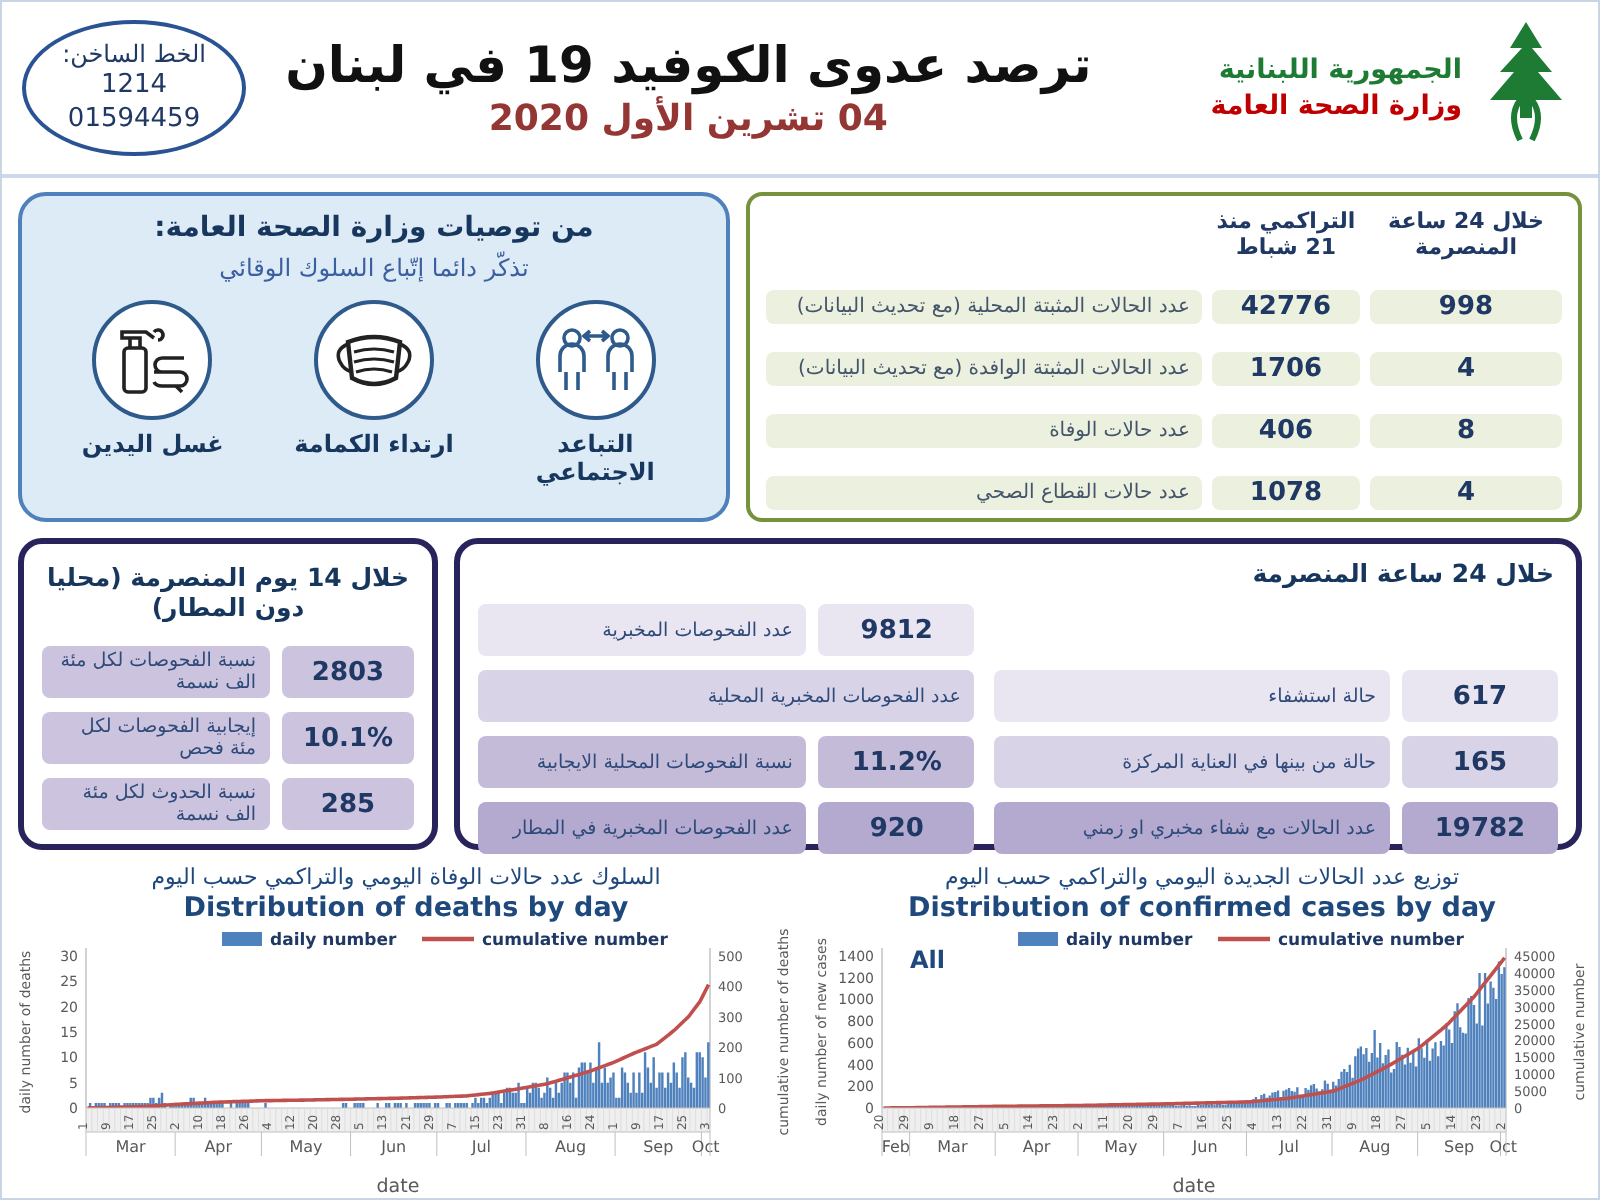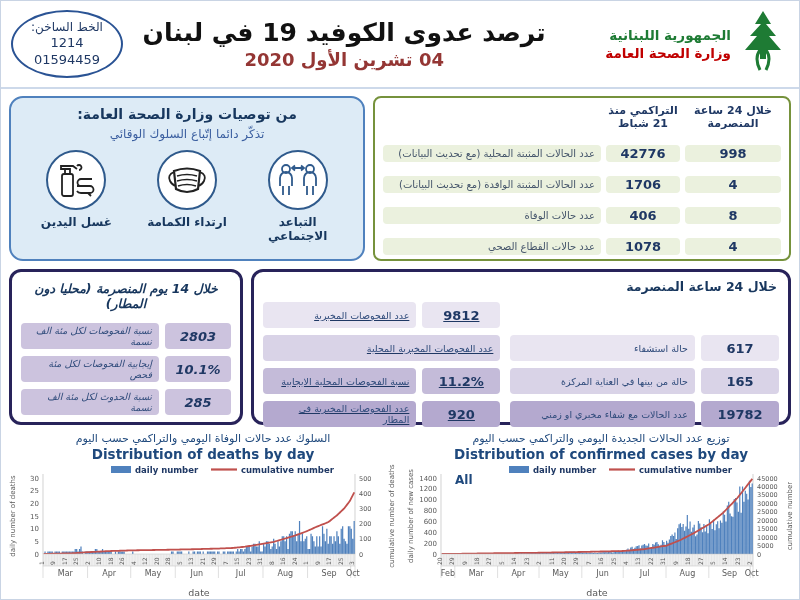--- a/index.html
+++ b/index.html
@@ -40,33 +40,33 @@
   .gt-label { flex:1; background:#EBF1DE; border-radius:4px; padding:3px 6px; font-size:10px;
     color:#44546A; direction:rtl; text-align:left; display:flex; align-items:center; justify-content:flex-start; }
   .gt-label span{ width:100%; text-align:right; direction:rtl;}
   .gt-num { width:74px; background:#EBF1DE; border-radius:4px; font-size:13px; font-weight:bold;
     color:#1F3864; display:flex; align-items:center; justify-content:center; }
   .gt-24 { width:96px; }
   .hl .gt-label, .hl .gt-num { background:#C3D69B; }
   
   .row2 { display:flex; gap:8px; padding:4px 8px; height:164px; }
   .purple-box { border:3px solid #28235A; border-radius:12px; padding:7px 9px; background:#fff; }
-  .pb-left { width:234px;font-style:italic; }
+  .pb-left { width:210px; }
   .pb-right { flex:1; }
   .pb-title { font-size:12.5px; font-weight:bold; color:#17365D; direction:rtl; }
   .pb-left .pb-title { text-align:center; margin:2px 0 12px; }
   .pb-right .pb-title { text-align:right; margin:0 2px 8px; }
   .p-row { display:flex; gap:6px; margin-bottom:7px; height:26px; }
   .p-label { flex:1; border-radius:4px; font-size:9.5px; color:#2E4A7A; display:flex; align-items:center; padding:1px 7px; }
   .p-label span{ width:100%; text-align:right; direction:rtl; }
   .p-num { width:66px; border-radius:4px; font-size:13px; font-weight:bold; color:#1F3864;
     display:flex; align-items:center; justify-content:center; }
   .pb-right .p-num { width:78px; }
   .two-col { display:flex; gap:10px; }
-  .col-tests { width:46%;text-decoration:underline; } .col-status { flex:1; }
+  .col-tests { width:46%; } .col-status { flex:1; }
   .shade0 { background:#E9E5F1; } .shade1 { background:#D9D3E7; }
   .shade2 { background:#C4BBD9; } .shade3 { background:#B4A9CF; }
   .shadeM { background:#CCC3DE; }
   .spacer-row { height:26px; margin-bottom:7px; }
   
   .charts { display:flex; gap:6px; padding:3px 6px 0 6px; }
   .chart { width:50%; text-align:center; }
   .c-title-ar { font-size:11px; color:#1F497D; direction:rtl; }
   .c-title-en { font-size:13.5px; font-weight:bold; color:#1F497D; margin-top:1px; }
   .chart svg { display:block; }

